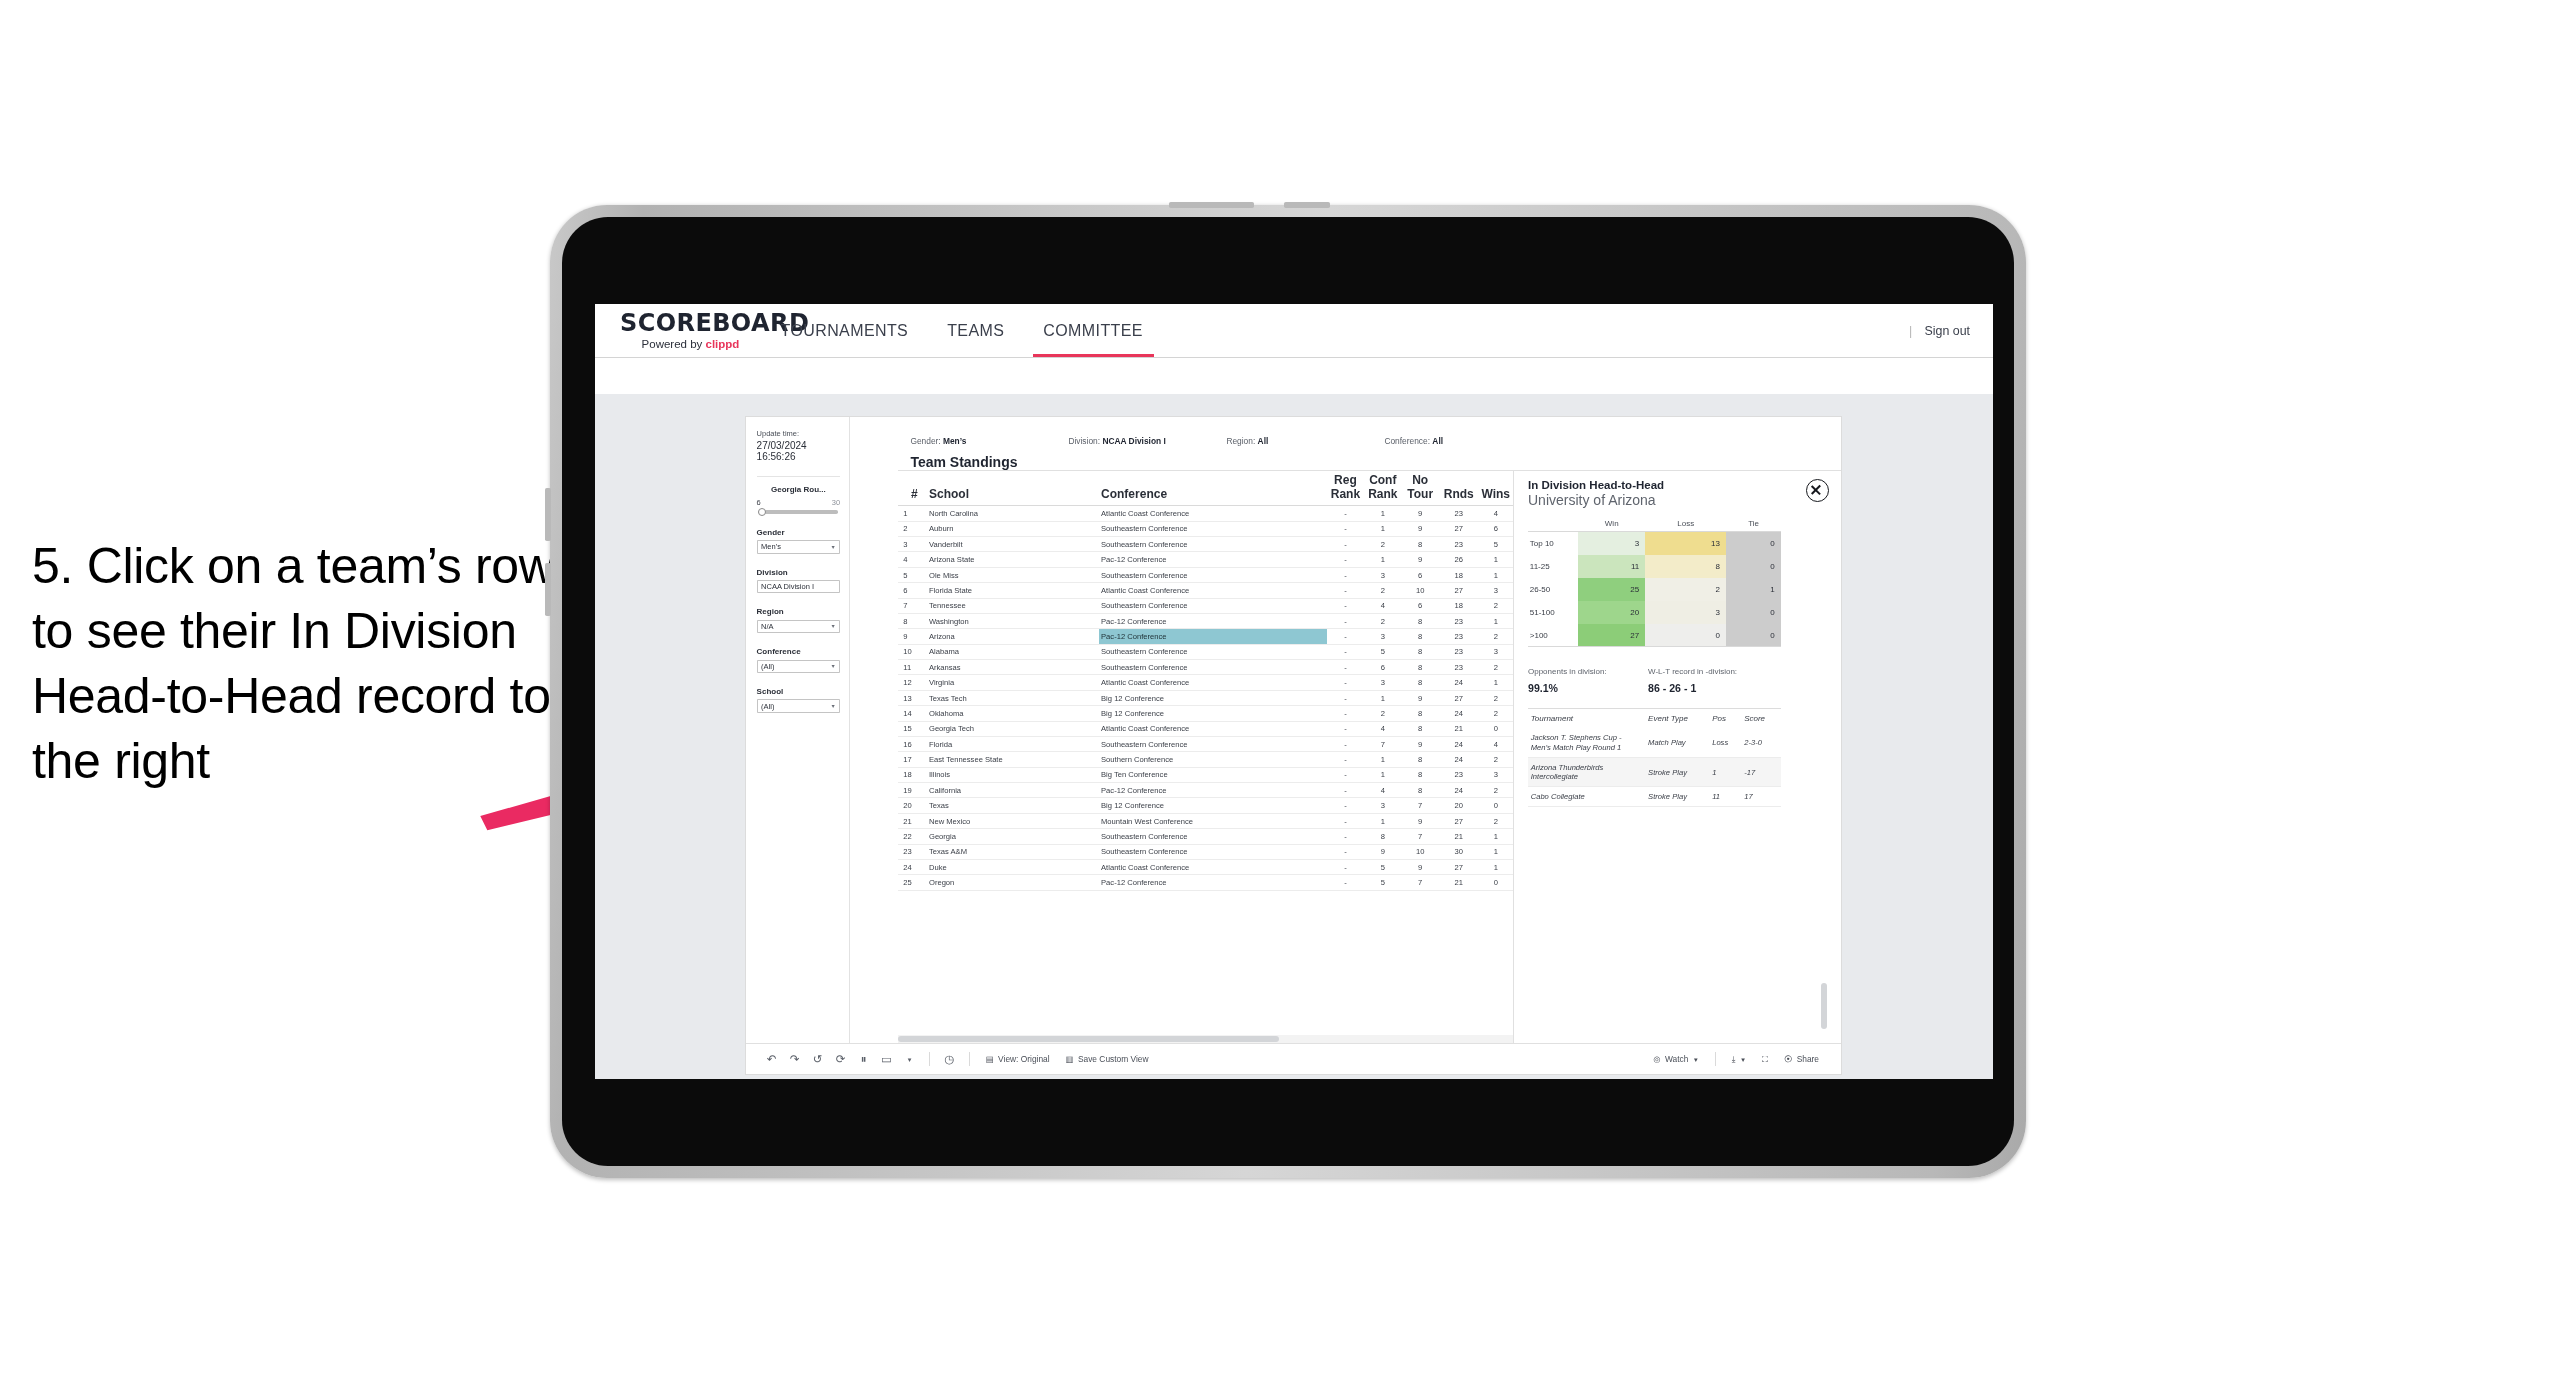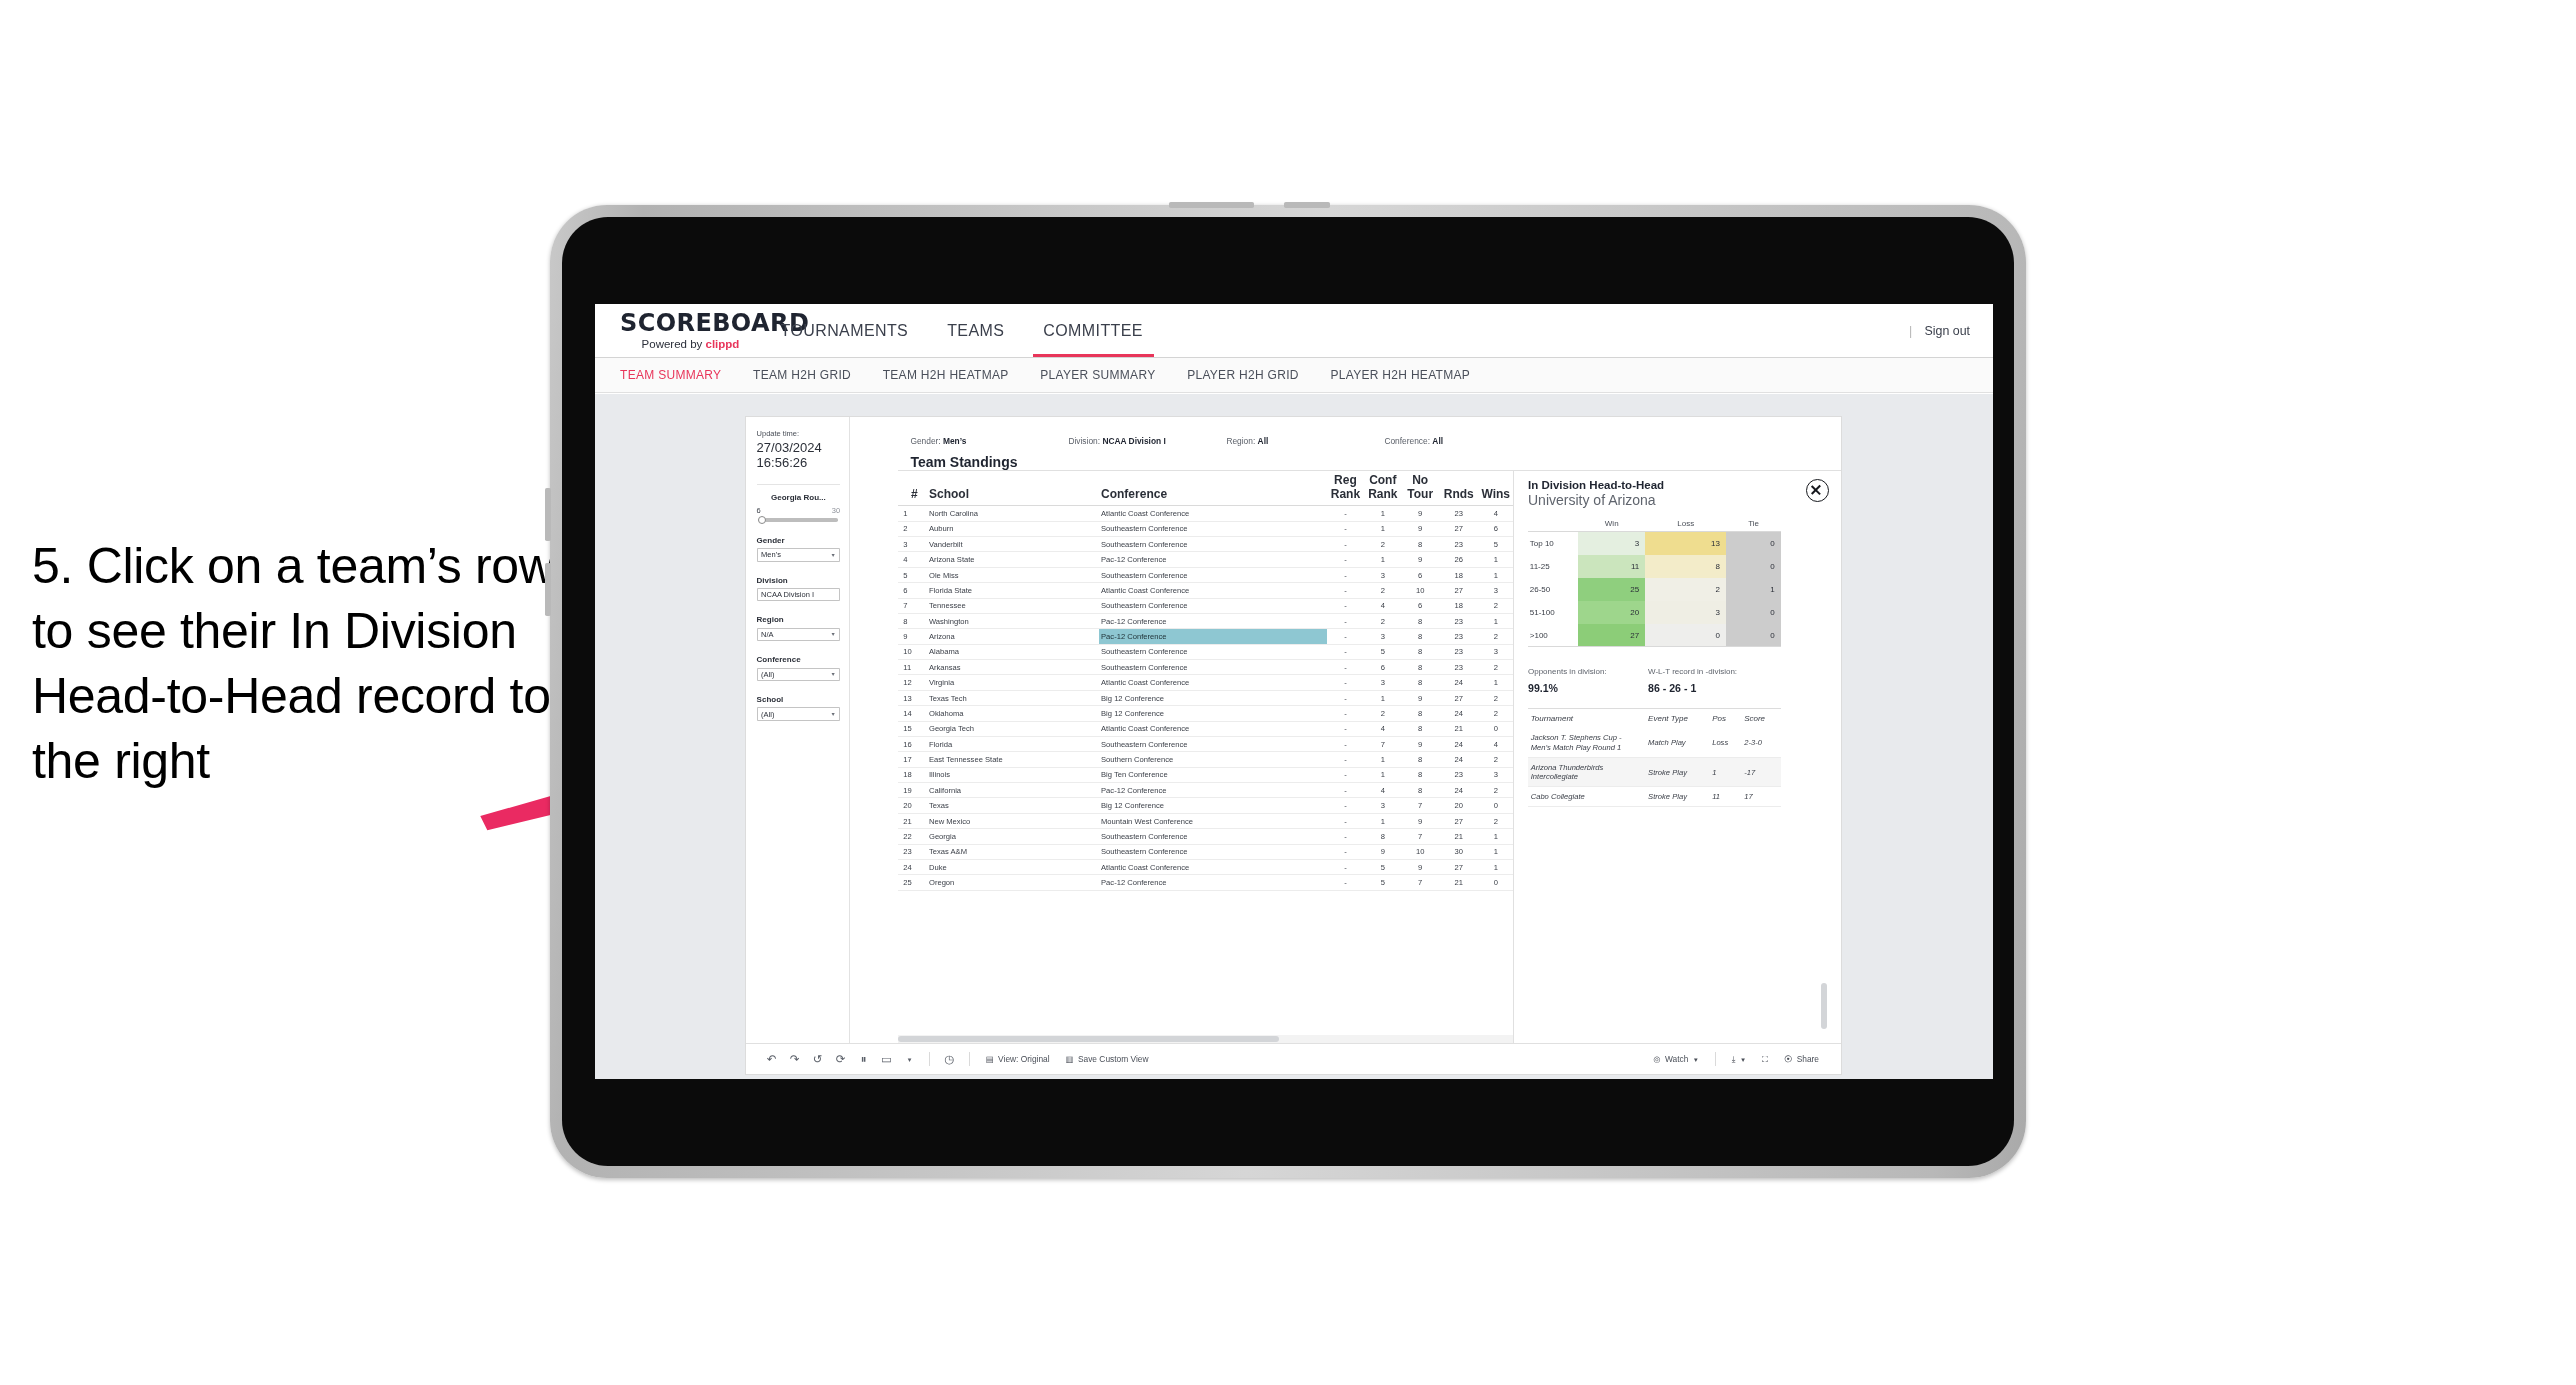--- a/index.html
+++ b/index.html
@@ -90,21 +90,21 @@
     display:flex; flex-direction:column;
   }
   #viz-body { flex:1; display:flex; min-height:0;gap:48px; }
 
   
   #filters {
     width:104px; border-right:0.9px solid #e2e2e2; padding:12.4px 8.8px 0 10.6px;
     font-size:8px; color:#3c4049; flex:0 0 104px;
   }
   .upd-label { font-size:7.5px; color:#4a4f58; line-height:1.35; }
-  .upd-time { font-size:13px; color:#2b2f38; }
+  .upd-time { font-size:10px; color:#2b2f38; }
   .frule { height:0.9px; background:#e4e4e4; margin:14px 0 8.8px 0; }
   .f-title { font-size:8px; font-weight:bold; color:#2b2f38; margin-bottom:3.5px; }
   .f-title.centered { text-align:center; }
   .slider-nums { display:flex; justify-content:space-between; font-size:7.5px;
                  color:#3c4049; margin-bottom:2.7px; }
   .slider-nums .max { color:#8e929a; }
   .slider-track { height:3.5px; background:#bdbdbd; border-radius:1.8px; position:relative;
                   margin:3.5px 1.8px 0 1.8px; }
   .slider-knob { position:absolute; left:-0.9px; top:-2.7px; width:8.8px; height:8.8px;
                  background:#ffffff; border:0.9px solid #8b8b8b; border-radius:50%; }
@@ -233,28 +233,20 @@
     </div>
     <div class="navitem">TOURNAMENTS</div>
     <div class="navitem">TEAMS</div>
     <div class="navitem active">COMMITTEE</div>
     <div id="signout-wrap">
       <span class="divider-pipe">|</span>
       <span>Sign out</span>
     </div>
   </div>
 
-  <div id="subnav">
-    <div class="subitem active">TEAM SUMMARY</div>
-    <div class="subitem">TEAM H2H GRID</div>
-    <div class="subitem">TEAM H2H HEATMAP</div>
-    <div class="subitem">PLAYER SUMMARY</div>
-    <div class="subitem">PLAYER H2H GRID</div>
-    <div class="subitem">PLAYER H2H HEATMAP</div>
-  </div>
 
   <div id="viz-bg">
     <div id="viz">
       <div id="viz-body">
 
         <div id="filters">
           <div class="upd-label">Update time:</div>
           <div class="upd-time">27/03/2024 16:56:26</div>
           <div class="frule"></div>
 

